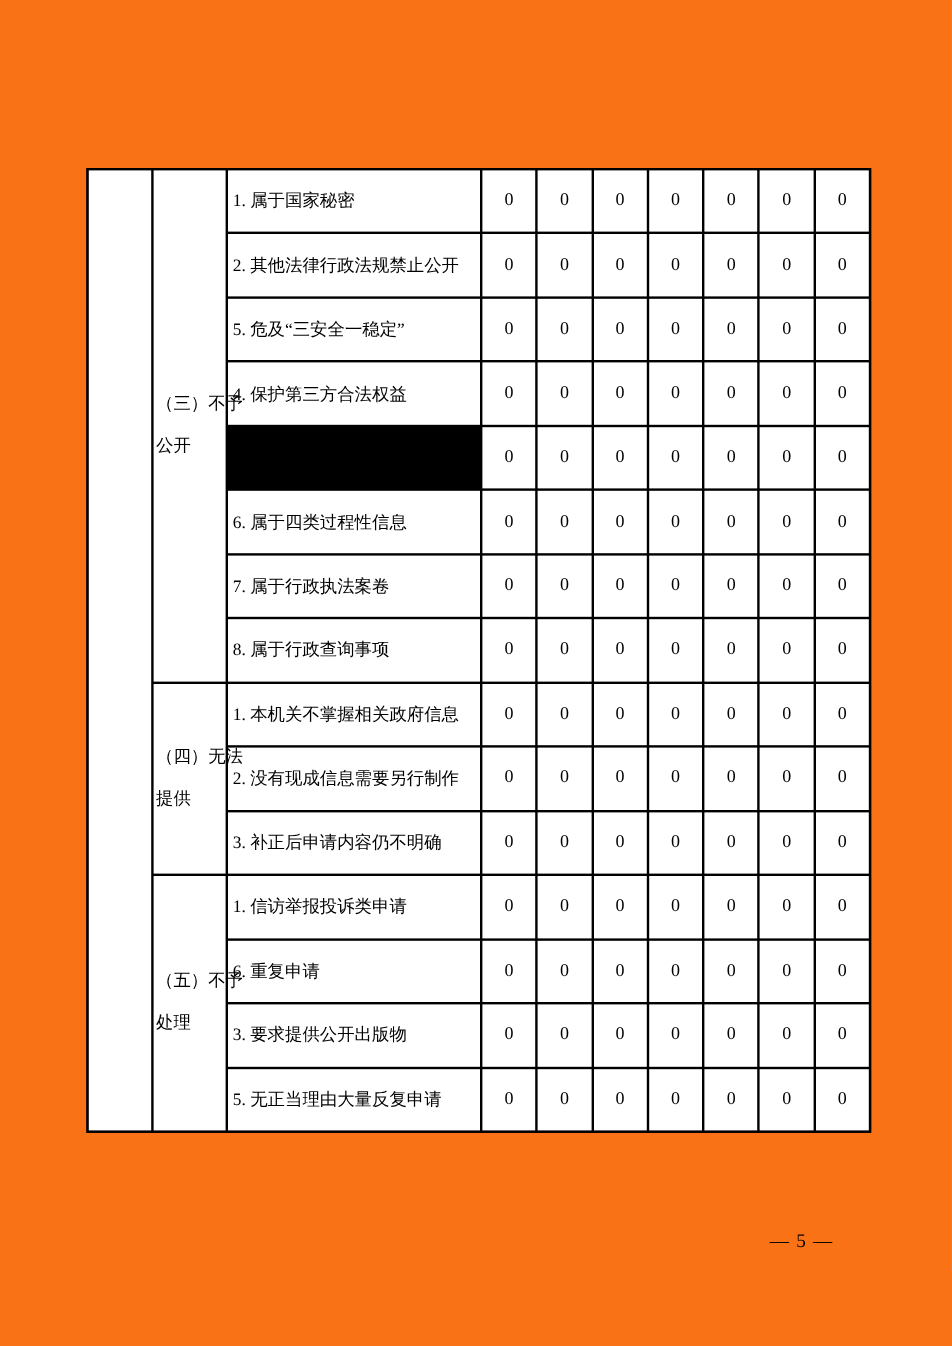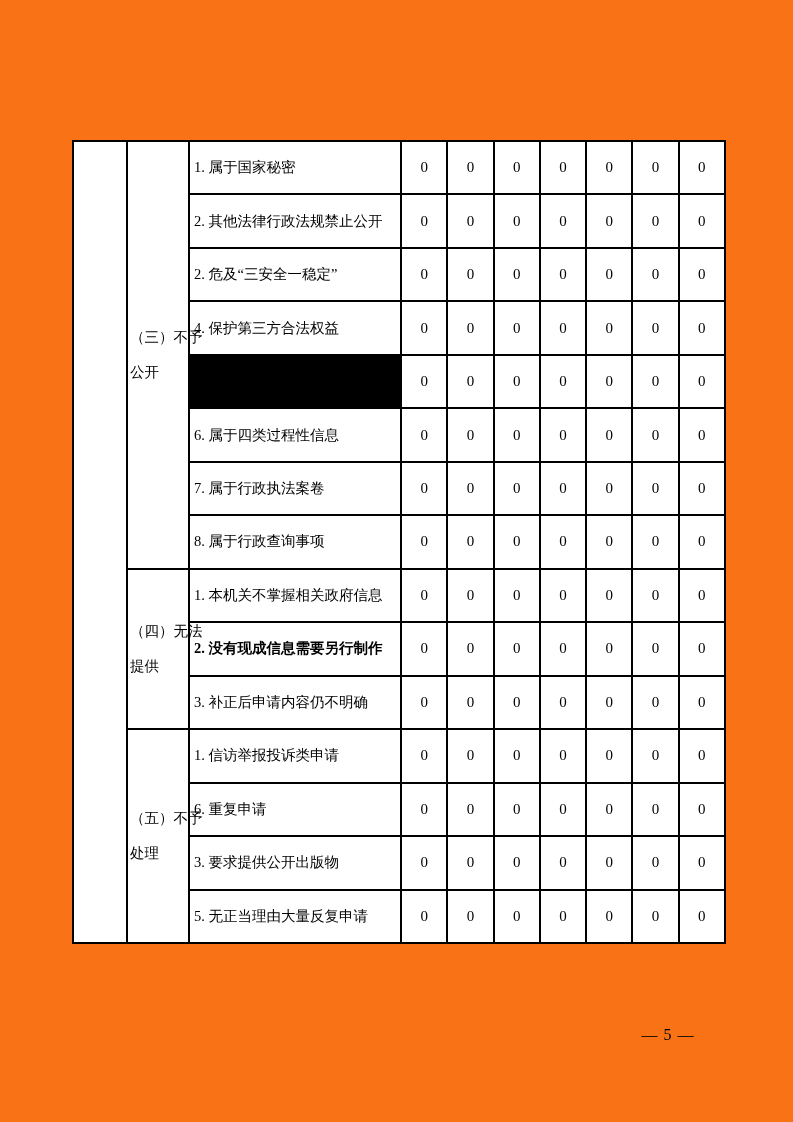--- a/index.html
+++ b/index.html
@@ -51,21 +51,21 @@
       <div class="cell data-cell" style="grid-area: 1 / 9;">0</div>
       <div class="cell data-cell" style="grid-area: 1 / 10;">0</div>
       <div class="cell item-label" style="grid-area: 2 / 3;">2. 其他法律行政法规禁止公开</div>
       <div class="cell data-cell" style="grid-area: 2 / 4;">0</div>
       <div class="cell data-cell" style="grid-area: 2 / 5;">0</div>
       <div class="cell data-cell" style="grid-area: 2 / 6;">0</div>
       <div class="cell data-cell" style="grid-area: 2 / 7;">0</div>
       <div class="cell data-cell" style="grid-area: 2 / 8;">0</div>
       <div class="cell data-cell" style="grid-area: 2 / 9;">0</div>
       <div class="cell data-cell" style="grid-area: 2 / 10;">0</div>
-      <div class="cell item-label" style="grid-area: 3 / 3;">2. 危及“三安全一稳定”</div>
+      <div class="cell item-label" style="grid-area: 3 / 3;">5. 危及“三安全一稳定”</div>
       <div class="cell data-cell" style="grid-area: 3 / 4;">0</div>
       <div class="cell data-cell" style="grid-area: 3 / 5;">0</div>
       <div class="cell data-cell" style="grid-area: 3 / 6;">0</div>
       <div class="cell data-cell" style="grid-area: 3 / 7;">0</div>
       <div class="cell data-cell" style="grid-area: 3 / 8;">0</div>
       <div class="cell data-cell" style="grid-area: 3 / 9;">0</div>
       <div class="cell data-cell" style="grid-area: 3 / 10;">0</div>
       <div class="cell item-label" style="grid-area: 4 / 3;">4. 保护第三方合法权益</div>
       <div class="cell data-cell" style="grid-area: 4 / 4;">0</div>
       <div class="cell data-cell" style="grid-area: 4 / 5;">0</div>
@@ -110,21 +110,21 @@
         <span class="section-label-line">公开</span>
       </div>
       <div class="cell item-label" style="grid-area: 9 / 3;">1. 本机关不掌握相关政府信息</div>
       <div class="cell data-cell" style="grid-area: 9 / 4;">0</div>
       <div class="cell data-cell" style="grid-area: 9 / 5;">0</div>
       <div class="cell data-cell" style="grid-area: 9 / 6;">0</div>
       <div class="cell data-cell" style="grid-area: 9 / 7;">0</div>
       <div class="cell data-cell" style="grid-area: 9 / 8;">0</div>
       <div class="cell data-cell" style="grid-area: 9 / 9;">0</div>
       <div class="cell data-cell" style="grid-area: 9 / 10;">0</div>
-      <div class="cell item-label" style="grid-area: 10 / 3; font-weight: bold;">2. 没有现成信息需要另行制作</div>
+      <div class="cell item-label" style="grid-area: 10 / 3;">2. 没有现成信息需要另行制作</div>
       <div class="cell data-cell" style="grid-area: 10 / 4;">0</div>
       <div class="cell data-cell" style="grid-area: 10 / 5;">0</div>
       <div class="cell data-cell" style="grid-area: 10 / 6;">0</div>
       <div class="cell data-cell" style="grid-area: 10 / 7;">0</div>
       <div class="cell data-cell" style="grid-area: 10 / 8;">0</div>
       <div class="cell data-cell" style="grid-area: 10 / 9;">0</div>
       <div class="cell data-cell" style="grid-area: 10 / 10;">0</div>
       <div class="cell item-label" style="grid-area: 11 / 3;">3. 补正后申请内容仍不明确</div>
       <div class="cell data-cell" style="grid-area: 11 / 4;">0</div>
       <div class="cell data-cell" style="grid-area: 11 / 5;">0</div>

